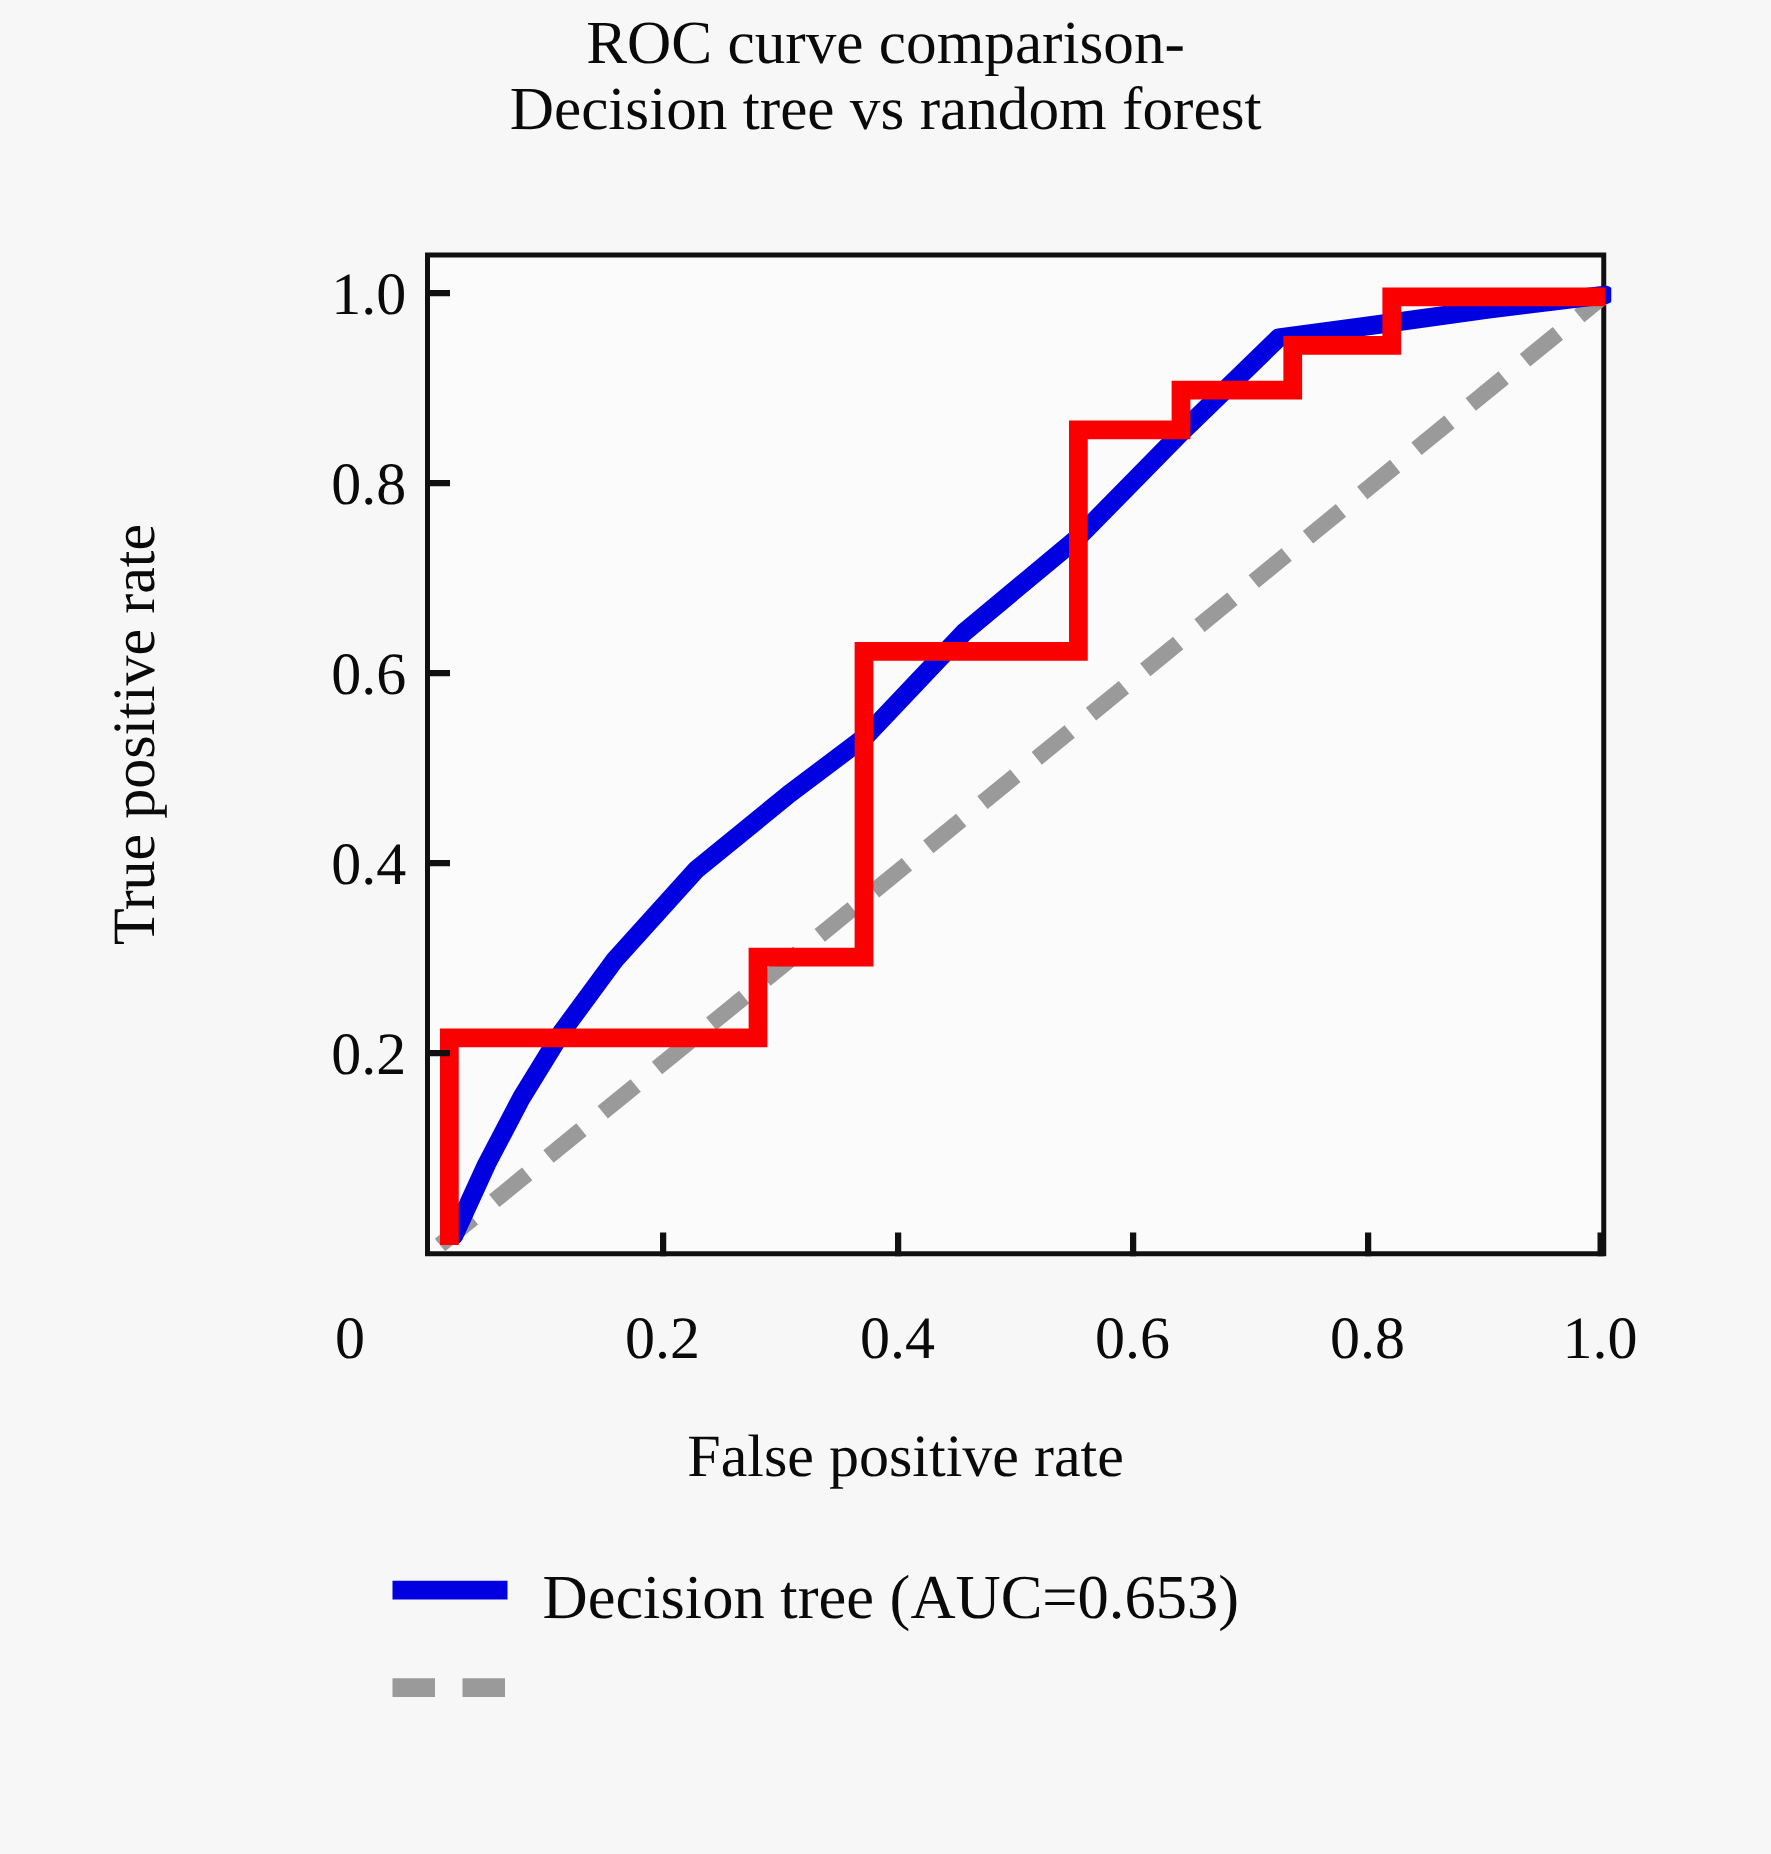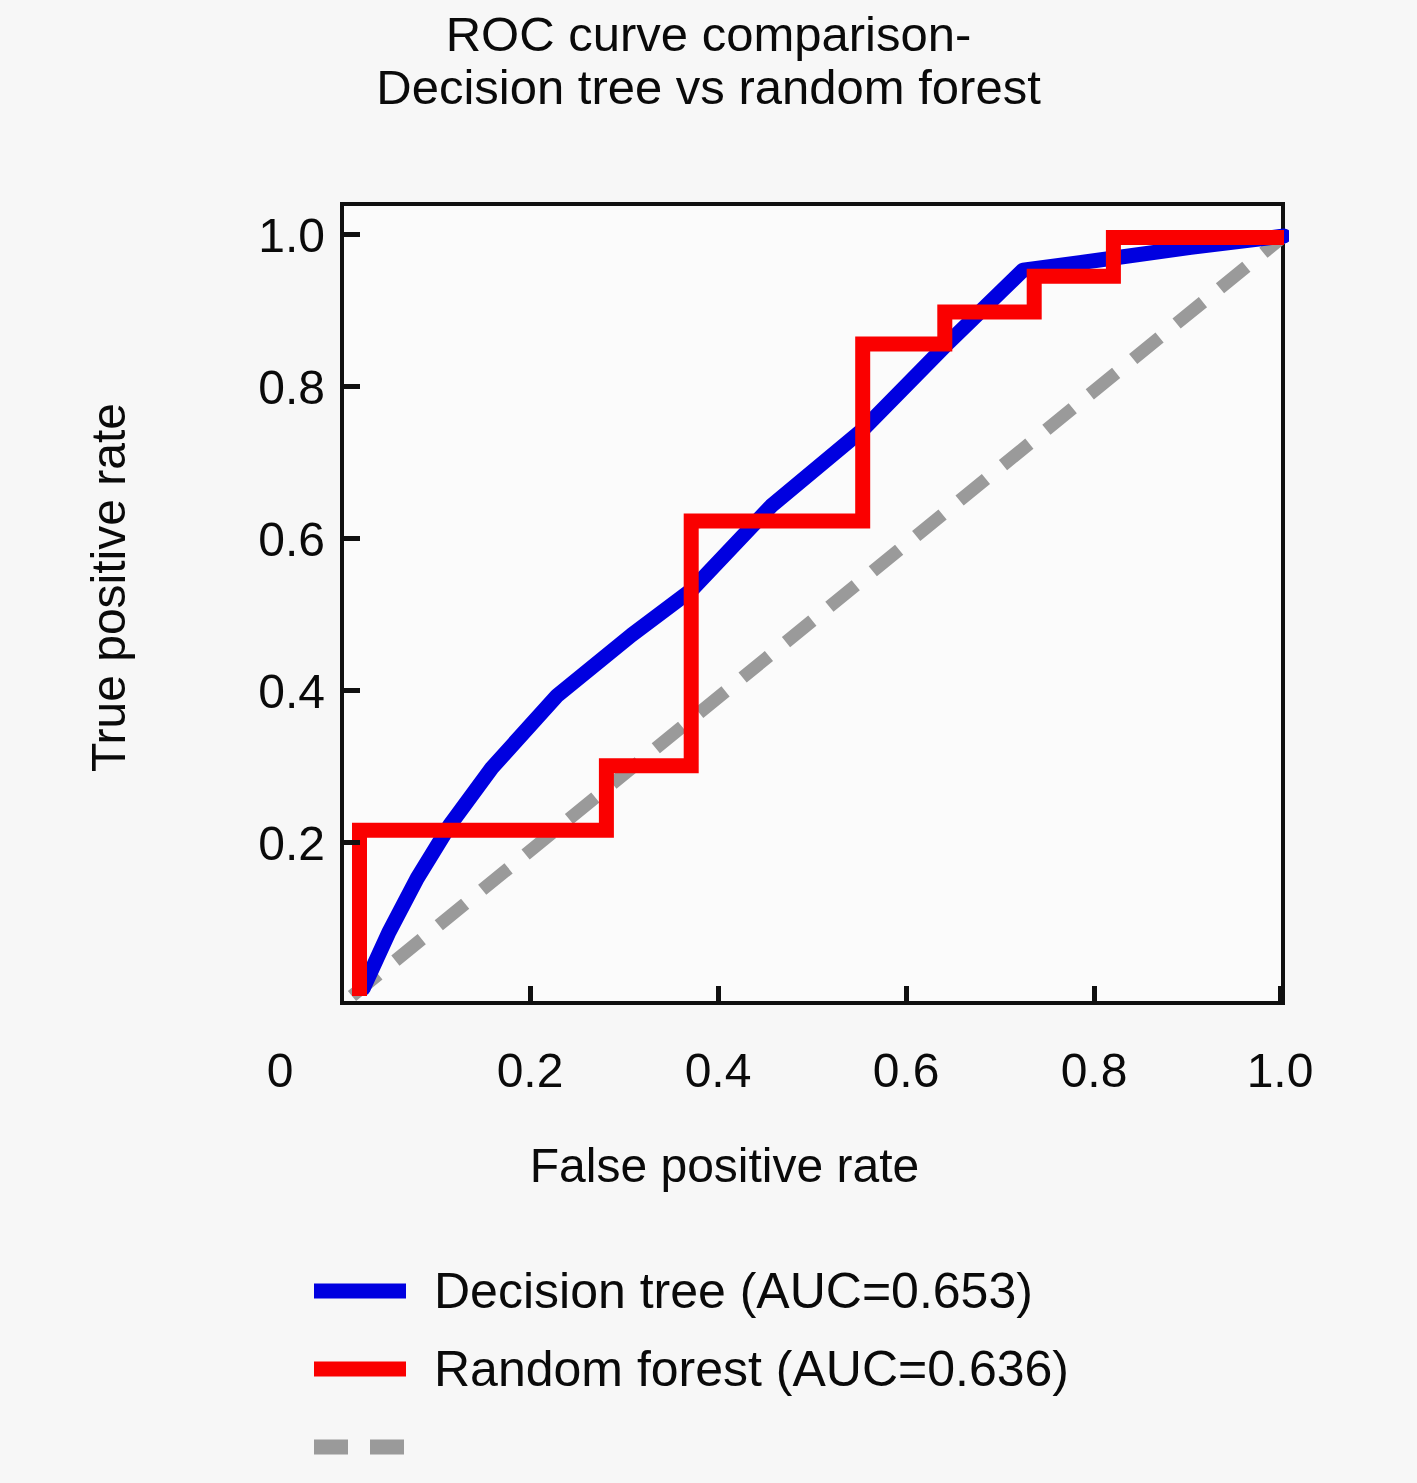--- a/index.html
+++ b/index.html
@@ -4,21 +4,21 @@
 <style>
   html, body {
     margin: 0; padding: 0;
     background: #f7f7f7;
   }
   #page {
     position: relative;
     width: 1417px;
     height: 1483px;
     background: #f7f7f7;
-    font-family: Liberation Sans, sans-serif;
+    font-family: Liberation Serif, serif;
     overflow: hidden;
   }
 
   
   #title {
     position: absolute;
     left: 0; top: 8px;
     width: 1417px;
     text-align: center;
     font-size: 49px;
@@ -96,21 +96,20 @@
 
   
   #legend {
     position: absolute;
     left: 312px;
     top: 1252px;
     width: 1060px;
   }
   .legend-row {
     display: flex;
-    align-items: center;
     height: 78px;
   }
   .legend-swatch {
     width: 96px;
     height: 40px;
     margin-right: 26px;
     flex: 0 0 auto;
     position: relative;
   }
   .legend-swatch svg { display: block; }
@@ -172,28 +171,20 @@
 
     <div class="legend-row">
       <span class="legend-swatch">
         <svg width="96" height="40" viewBox="0 0 96 40">
           <line x1="2" y1="20" x2="94" y2="20" stroke="#0000e0" stroke-width="15" stroke-linecap="butt"></line>
         </svg>
       </span>
       <span class="legend-text">Decision tree (AUC=0.653)</span>
     </div>
 
-    <div class="legend-row">
-      <span class="legend-swatch">
-        <svg width="96" height="40" viewBox="0 0 96 40">
-          <line x1="2" y1="20" x2="94" y2="20" stroke="#fa0000" stroke-width="15" stroke-linecap="butt"></line>
-        </svg>
-      </span>
-      <span class="legend-text">Random forest (AUC=0.636)</span>
-    </div>
 
     <div class="legend-row">
       <span class="legend-swatch">
         <svg width="96" height="40" viewBox="0 0 96 40">
           <line x1="2" y1="20" x2="94" y2="20" stroke="#9a9a9a" stroke-width="15" stroke-dasharray="34 22" stroke-linecap="butt"></line>
         </svg>
       </span>
     </div>
 
   </div>

